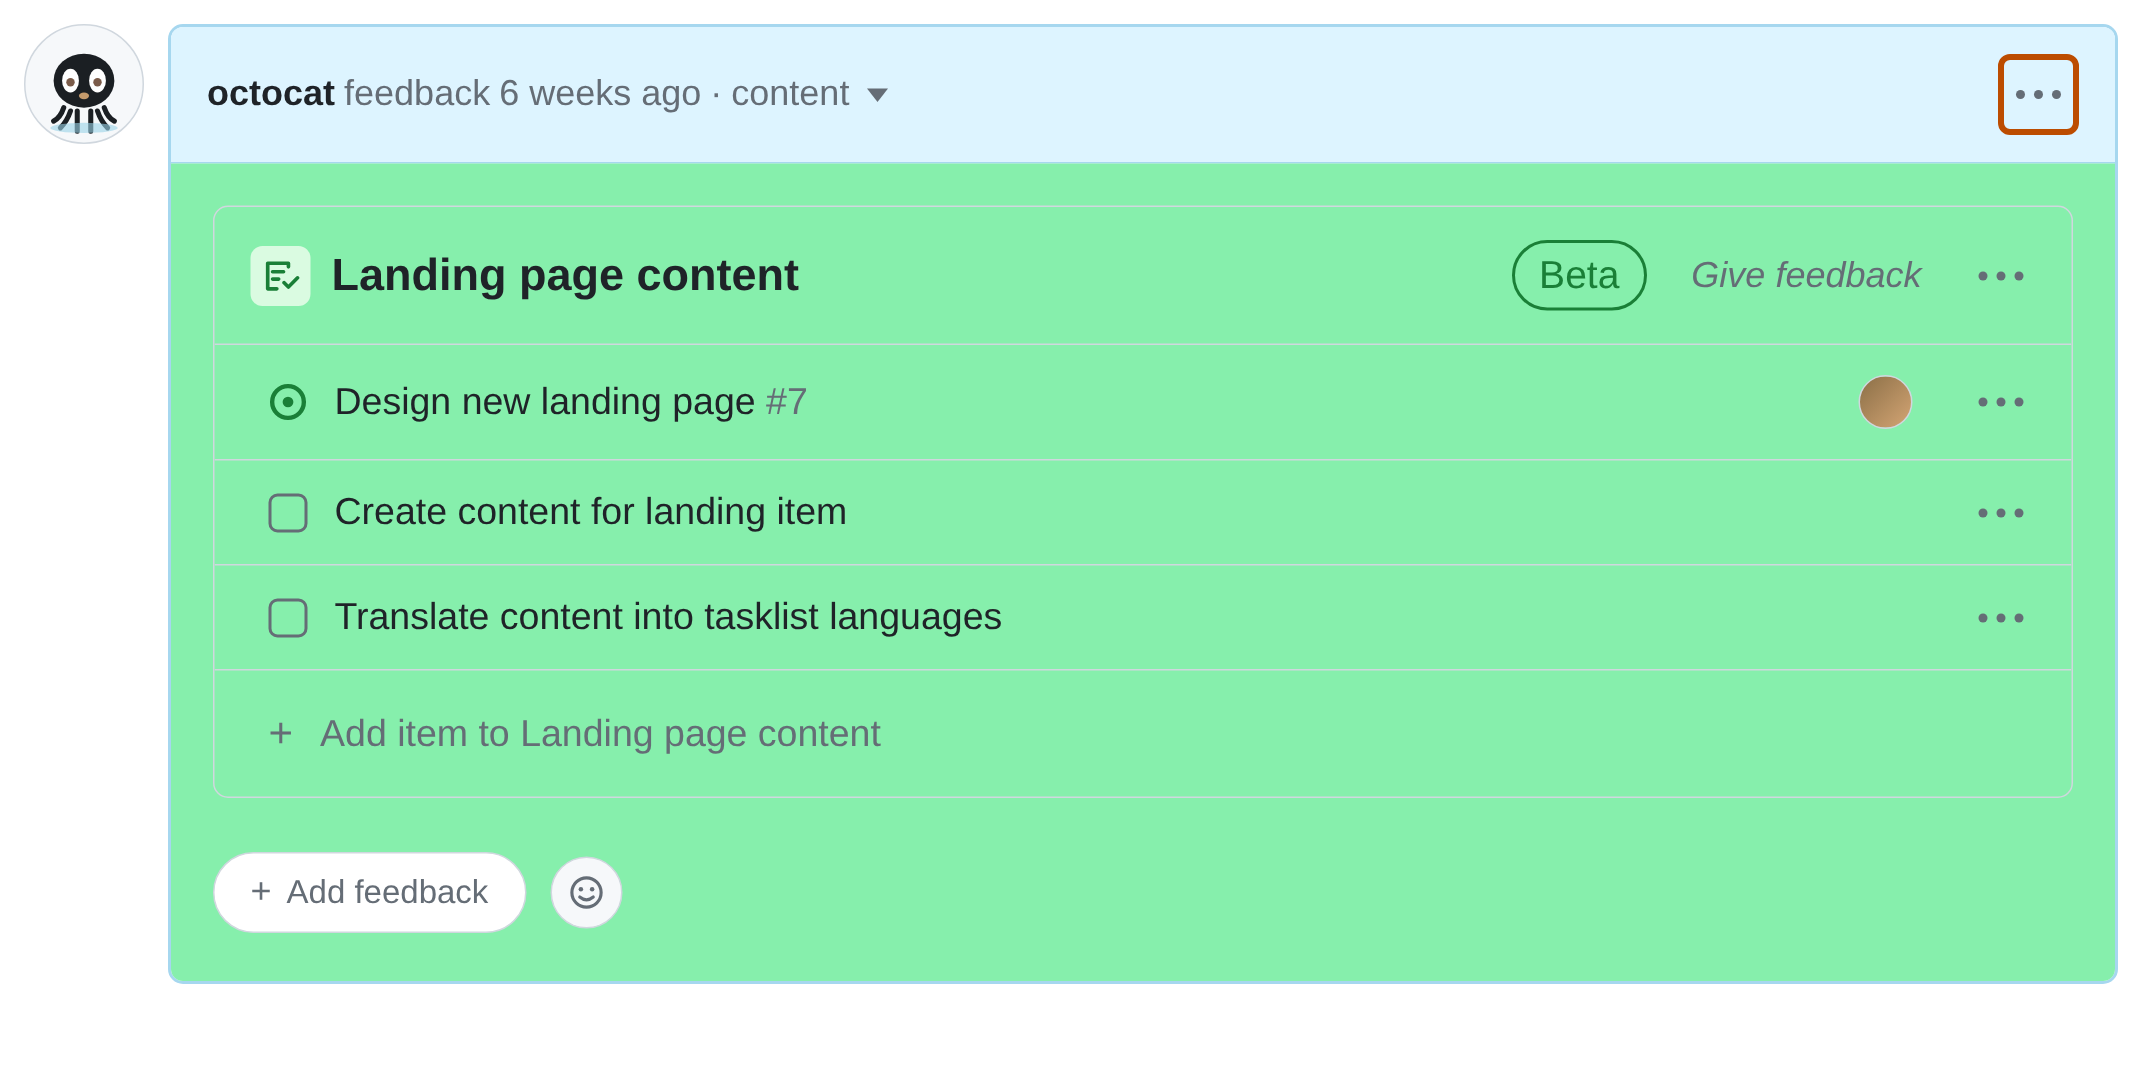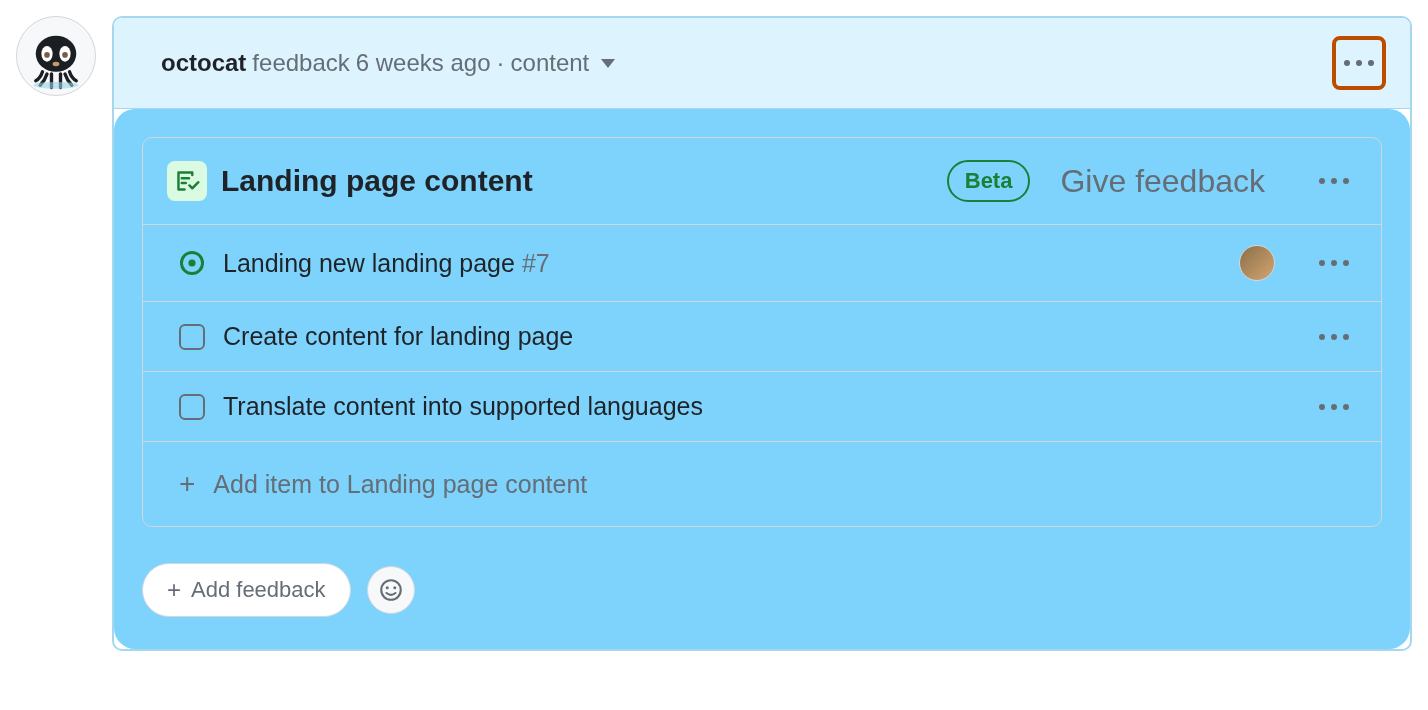--- a/index.html
+++ b/index.html
@@ -41,21 +41,20 @@
       align-items: center;
       justify-content: space-between;
       border-bottom: 1px solid #a6d7ef;
     }
     .header-left {
       display: flex;
       align-items: center;
       gap: 6px;
       font-size: 24px;
       color: #656d76;
-      margin-left: 23px;
     }
     .header-left .author {
       font-weight: 600;
       color: #1f2328;
     }
     .caret-down {
       display: inline-block;
       width: 0;
       height: 0;
       border-left: 7px solid transparent;
@@ -73,22 +72,21 @@
       gap: 6px;
       border-radius: 8px;
       cursor: pointer;
     }
     .kebab-highlight {
       border: 4px solid #bc4c00;
     }
     .dot { width: 6px; height: 6px; border-radius: 50%; background: #656d76; }
     .comment-body {
       padding: 28px 28px 32px 28px;
-      background: #7dd3fc;
-      border-radius: 21px;
+      background: #86efac;
     }
     .tasklist-card {
       border: 1px solid #d0d7de;
       border-radius: 10px;
       overflow: hidden;
     }
     .tasklist-header {
       display: flex;
       align-items: center;
       padding: 22px 24px;
@@ -108,28 +106,29 @@
       font-size: 30px;
       font-weight: 700;
       color: #1f2328;
       flex: 1;
     }
     .beta-badge {
       border: 2px solid #1a7f37;
       color: #1a7f37;
       border-radius: 999px;
       padding: 6px 16px;
-      font-size: 22px;
-      font-weight: 700;
+      font-size: 26px;
+      font-weight: 400;
     }
     .feedback-link {
       color: #656d76;
-      font-size: 32px;
+      font-size: 24px;
       margin-left: 16px;
-      margin-right: 32px;
+      margin-right: 16px;
+      font-style: italic;
     }
     .kebab-small {
       display: flex;
       align-items: center;
       gap: 6px;
       padding: 8px;
       cursor: pointer;
     }
     .task-row {
       display: flex;
@@ -265,44 +264,44 @@
               <span class="dot"></span>
           </div>
         </div>
 
         <div class="task-row">
           <svg class="issue-open-icon" viewBox="0 0 16 16">
             <circle cx="8" cy="8" r="6.5" fill="none" stroke="#1a7f37" stroke-width="1.8"></circle>
             <circle cx="8" cy="8" r="2.2" fill="#1a7f37"></circle>
           </svg>
           <div class="task-label">
-            <span>Landing new landing page</span>
+            <span>Design new landing page</span>
             <span class="task-ref">#7</span>
           </div>
           <div class="assignee"></div>
           <div class="kebab-small" style="margin-left:18px;">
             <span class="dot"></span>
               <span class="dot"></span>
               <span class="dot"></span>
           </div>
         </div>
 
         <div class="task-row">
           <div class="checkbox"></div>
-          <div class="task-label">Create content for landing page</div>
+          <div class="task-label">Create content for landing item</div>
           <div class="kebab-small" style="margin-left:18px;">
             <span class="dot"></span>
               <span class="dot"></span>
               <span class="dot"></span>
           </div>
         </div>
 
         <div class="task-row">
           <div class="checkbox"></div>
-          <div class="task-label">Translate content into supported languages</div>
+          <div class="task-label">Translate content into tasklist languages</div>
           <div class="kebab-small" style="margin-left:18px;">
             <span class="dot"></span>
               <span class="dot"></span>
               <span class="dot"></span>
           </div>
         </div>
 
         <div class="add-item-row">
           <span class="plus-icon">+</span>
           <span>Add item to Landing page content</span>

